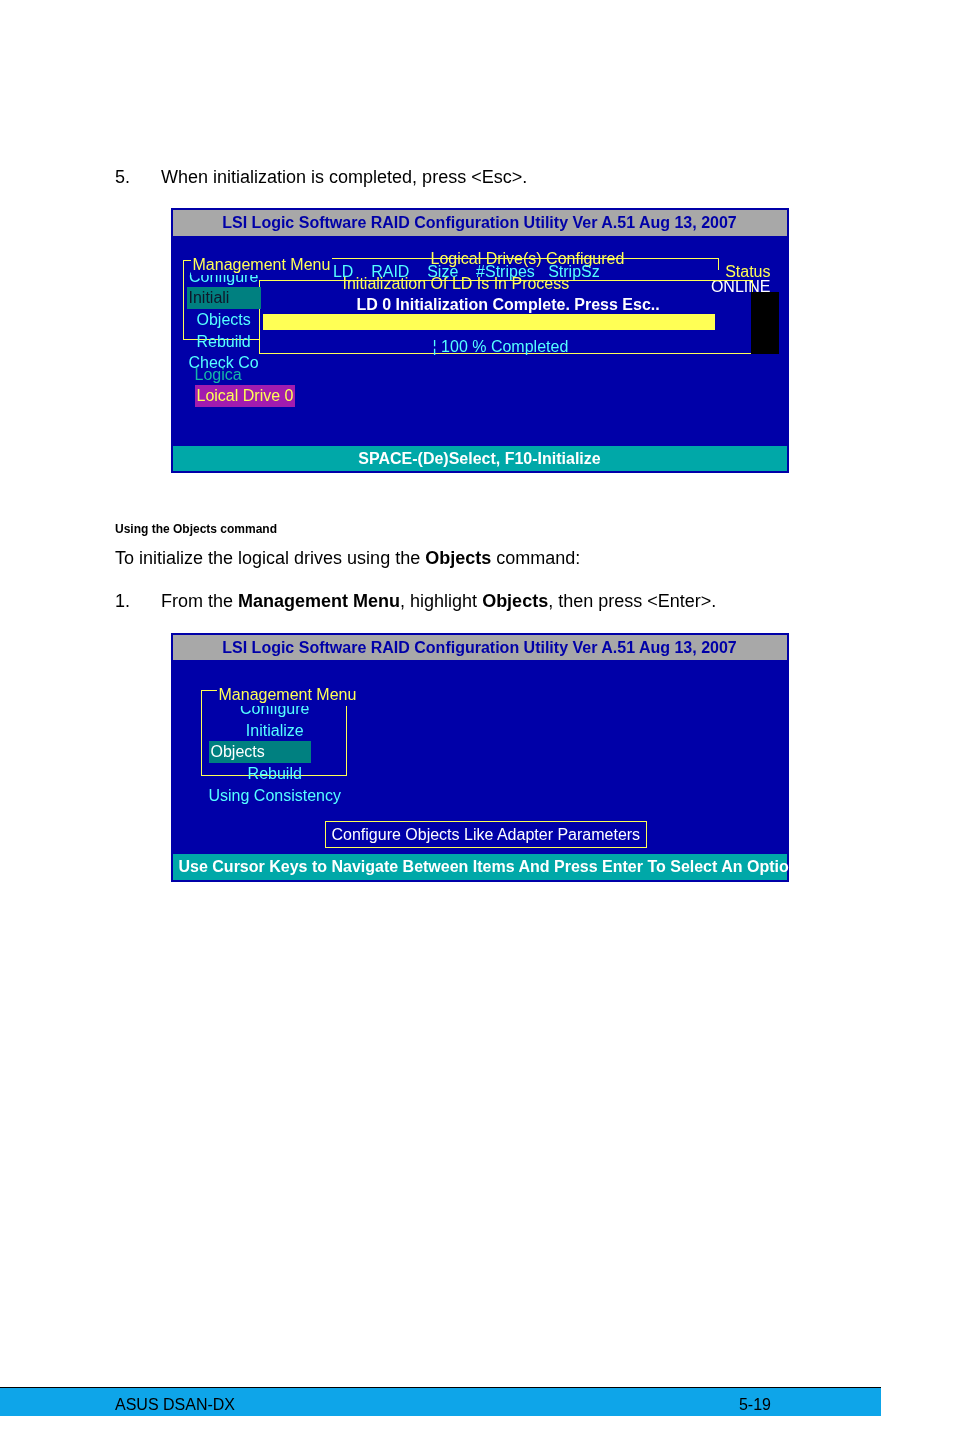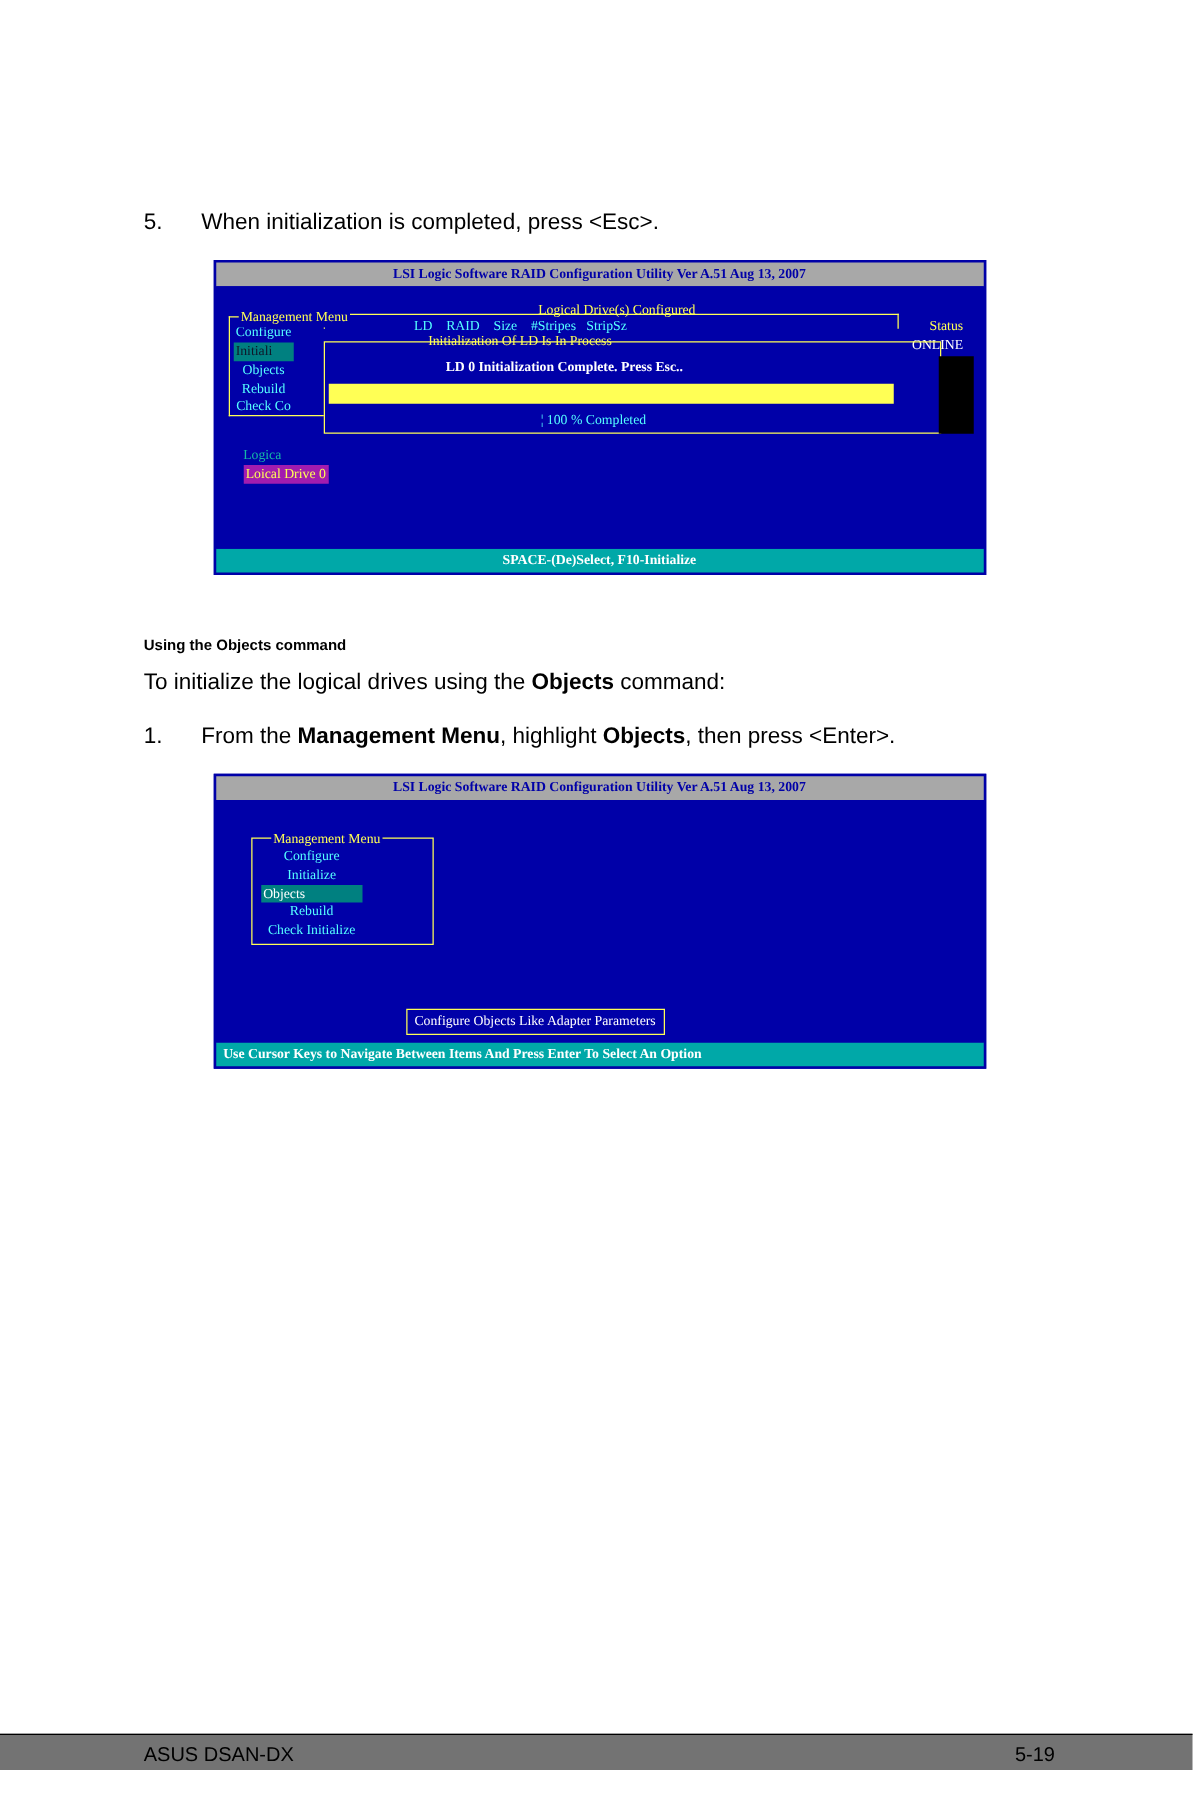--- a/index.html
+++ b/index.html
@@ -17,22 +17,22 @@
   }
   .numbered-line {
     display: flex;
     gap: 28px;
     margin-bottom: 18px;
   }
   .num-col { min-width: 18px; }
   .bios-screen {
     width: 618px;
     margin: 0 auto 48px auto;
-    font-family: Liberation Serif, serif;
-    font-size: 11px;
+    font-family: Liberation Sans, sans-serif;
+    font-size: 16px;
     background: #0000a8;
     border: 2px solid #0000a8;
     line-height: 1.35;
   }
   .bios-titlebar {
     background: #a8a8a8;
     color: #0000a8;
     text-align: center;
     font-weight: bold;
     padding: 2px 0;
@@ -194,27 +194,27 @@
   .section-heading {
     font-size: 12px;
     font-weight: bold;
     margin-bottom: 8px;
   }
   .body-text { margin-bottom: 18px; }
   .footer {
     position: fixed;
     bottom: 22px;
     left: 0;
-    width: 954px;
+    width: 881px;
     border-top: 1px solid #000;
     padding: 6px 110px 0 115px;
     display: flex;
     justify-content: space-between;
     font-size: 16px;
-    background: #737373;
+    background: #0ea5e9;
   }
   .footer-bar-spacer { height: 120px; }
 </style>
 </head>
 <body>
 
 <div class="page">
 
   <div class="numbered-line">
     <div class="num-col">5.</div>
@@ -269,21 +269,21 @@
   <div class="bios-screen">
     <div class="bios-titlebar">LSI Logic Software RAID Configuration Utility Ver A.51 Aug 13, 2007</div>
     <div class="bios-body2">
       <div class="mgmt2-border"></div>
       <div class="mgmt2-title">Management Menu</div>
       <div class="mgmt2-items">
         <div class="cyan-text">Configure</div>
         <div class="cyan-text">Initialize</div>
         <div><span class="obj-sel">Objects</span></div>
         <div class="cyan-text">Rebuild</div>
-        <div class="cyan-text">Check Initialize</div>
+        <div class="cyan-text">Using Consistency</div>
       </div>
       <div class="config-box">Configure Objects Like Adapter Parameters</div>
     </div>
     <div class="bios-footer" style="text-align:left;padding-left:6px;">Use Cursor Keys to Navigate Between Items And Press Enter To Select An Option</div>
   </div>
 
   <div class="footer-bar-spacer"></div>
 </div>
 
 <div class="footer">

